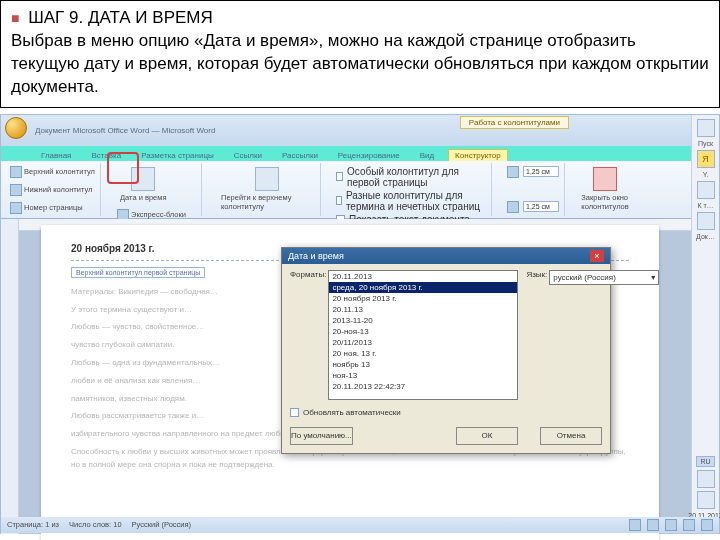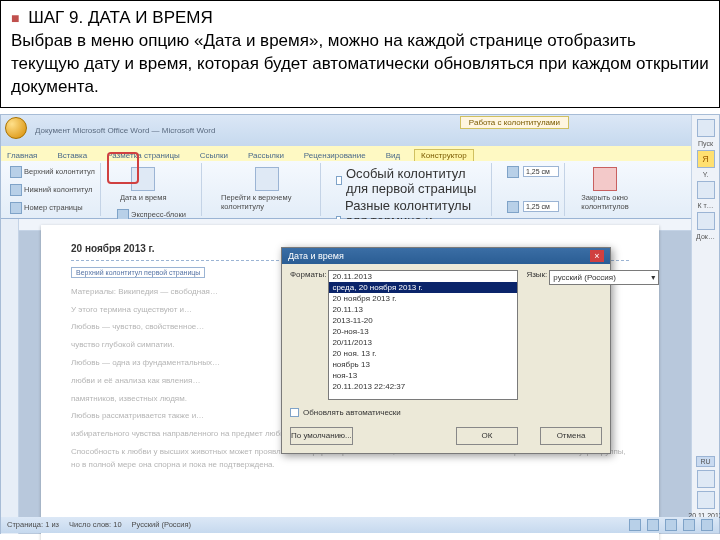--- a/index.html
+++ b/index.html
@@ -7,35 +7,35 @@
   .instruction { padding:6px 10px 8px 10px; font-size:17px; line-height:1.35; border:1px solid #000; }
   .instruction .bullet { color:#c0504d; font-size:14px; margin-right:4px; }
 
   .screenshot { position:relative; margin:6px 0 0 0; height:420px; background:#e6eef7; font-size:9px; color:#333; border:1px solid #a7bcd6; }
 
   
   .titlebar { height:31px; background:linear-gradient(#dbe7f6,#c6d9ee); display:flex; align-items:center; padding:0 4px; font-size:8px; color:#5a6b80; }
   .office-btn { width:22px; height:22px; border-radius:50%; background:radial-gradient(circle at 30% 30%, #ffe08a, #d68a00); border:1px solid #a97200; position:absolute; left:4px; top:2px; z-index:3; }
 
   
-  .tabstrip { height:15px; background:#fef9c3; display:flex; align-items:flex-end; gap:8px; font-size:8px; color:#4a6a8a; }
+  .tabstrip { height:15px; background:#5eead4; display:flex; align-items:flex-end; padding-left:34px; gap:8px; font-size:8px; color:#4a6a8a; }
   .tab { padding:1px 6px; }
   .tab.context { background:#fff6aa; border:1px solid #d0c060; border-bottom:none; color:#7a5a00; }
   .context-label { position:absolute; top:1px; right:150px; font-size:8px; background:#fff6e0; border:1px solid #d0c060; padding:1px 8px; color:#7a5a00; }
 
   
   .ribbon { height:58px; background:linear-gradient(#f5f9fe,#e3edf8); border-bottom:1px solid #9bb4d4; display:flex; padding:2px 4px; gap:11px; }
   .group { border-right:1px solid #c4d3e6; padding:2px 4px; display:flex; flex-direction:column; justify-content:space-between; }
   .group-items { display:flex; gap:4px; align-items:center; flex-wrap:wrap; }
   .smallbtn { display:flex; align-items:center; gap:2px; font-size:7.5px; color:#4a4a4a; padding:1px; }
   .ico { width:12px; height:12px; display:inline-block; background:#b8d0e8; border:1px solid #7fa3c8; }
   .bigbtn { display:flex; flex-direction:column; align-items:center; gap:2px; font-size:7.5px; color:#4a4a4a; padding:2px 4px; }
   .bigico { width:24px; height:24px; background:#dfe9f5; border:1px solid #9bb4d4; display:inline-block; }
   .highlight-ring { position:absolute; top:37px; left:106px; width:32px; height:32px; border:2px solid #d04040; border-radius:4px; z-index:4; pointer-events:none; }
-  .group.options { font-size:13px; }
+  .group.options { font-size:10px; }
   .checkbox { display:flex; align-items:center; gap:4px; margin:1px 0; }
   .cb { width:9px; height:9px; border:1px solid #7fa3c8; background:#fff; display:inline-block; }
   .spin { display:flex; align-items:center; gap:4px; font-size:7.5px; margin:1px 0; }
   .spinfield { width:36px; height:11px; border:1px solid #9bb4d4; background:#fff; font-size:7px; padding:0 2px; display:flex; align-items:center; }
 
   
   .doc-wrap { position:relative; height:calc(100% - 16px - 15px - 58px - 14px); background:#b8c8dc; }
   .ruler-h { height:12px; background:#f0f4fa; border-bottom:1px solid #c4d3e6; margin-left:18px; }
   .ruler-v { width:18px; position:absolute; left:0; top:0; bottom:0; background:#e7eef7; border-right:1px solid #c4d3e6; }
   .page { position:absolute; left:40px; top:6px; right:60px; height:360px; background:#fff; box-shadow:0 1px 3px rgba(0,0,0,0.25); padding:18px 30px; overflow:hidden; }

